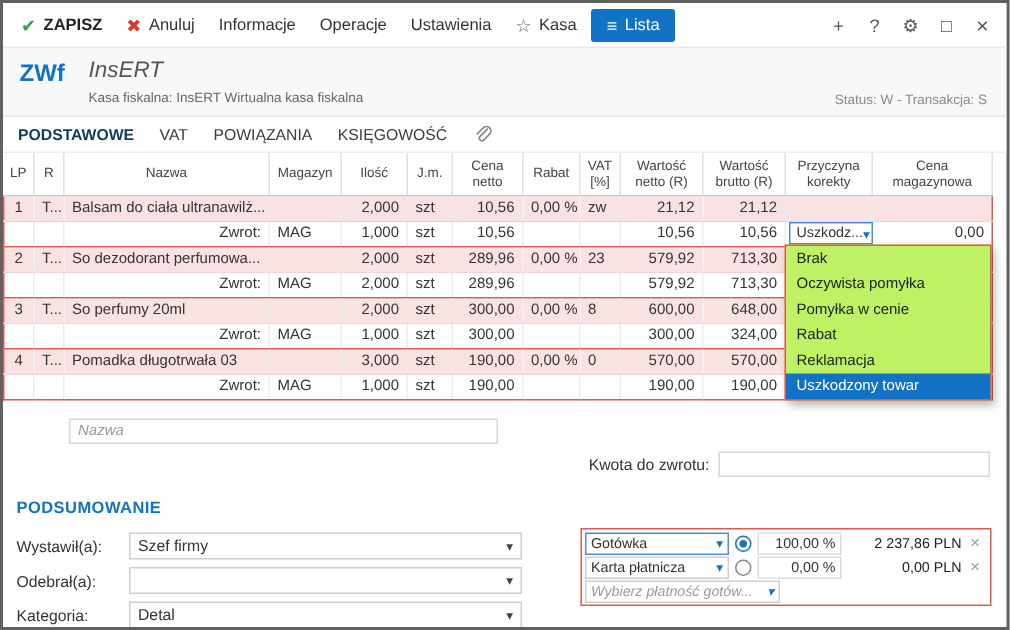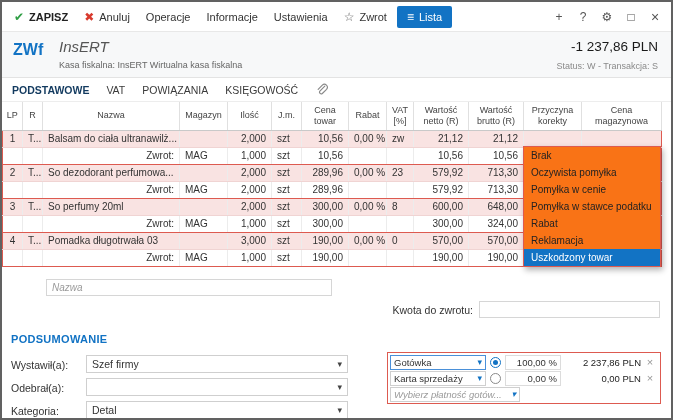--- a/index.html
+++ b/index.html
@@ -45,21 +45,21 @@
   tr.item td:last-child, tr.zwrot td:last-child { border-right: 1px solid #dd5a50; }
   td:nth-child(1) { text-align: center; }
   td:nth-child(5), td:nth-child(7), td:nth-child(8),
   td:nth-child(10), td:nth-child(11), td:nth-child(13) { text-align: right; }
   tr.zwrot td:nth-child(3) { text-align: right; }
   
   .przyczyna-combo { position: absolute; left: 524px; top: 146px; width: 56px; height: 15px; background: #fff;
     border: 1px solid #4a90d9; display: flex; align-items: center; justify-content: space-between;
     padding: 0 2px 0 4px; font-size: 9.5px; z-index: 5; }
   .przyczyna-combo .chev { color: #1273c4; font-size: 9px; }
-  .dropdown { position: absolute; left: 521px; top: 144px; width: 138px; background: #f97316;
+  .dropdown { position: absolute; left: 521px; top: 161px; width: 138px; background: #bef264;
     border: 1px solid #dd5a50; box-shadow: 2px 3px 6px rgba(0,0,0,.3); z-index: 20; }
   .dd-item { height: 17px; line-height: 17px; padding: 0 7px; font-size: 10px; color: #222; white-space: nowrap; overflow: hidden; }
   .dd-item.selected { background: #1273c4; color: #fff; }
   
   .nazwa-input { position: absolute; left: 44px; top: 277px; width: 286px; height: 17px;
     border: 1px solid #d6d6d6; font-size: 10px; padding: 0 5px; font-family: inherit; color:#333; }
   .nazwa-input::placeholder { font-style: italic; color: #9a9a9a; }
   .kwota-label { position: absolute; left: 373px; top: 302px; width: 98px; text-align: right; font-size: 10.5px; color: #333; }
   .kwota-input { position: absolute; left: 477px; top: 299px; width: 181px; height: 17px;
     border: 1px solid #d6d6d6; font-size: 10px; padding: 0 5px; font-family: inherit; }
@@ -92,45 +92,44 @@
 
   <div class="toolbar">
     <div class="tb-item">
       <span class="ic-check">✔</span>
       <span class="save-label">ZAPISZ</span>
     </div>
     <div class="tb-item">
       <span class="ic-cross">✖</span>
       <span>Anuluj</span>
     </div>
+    <div class="tb-item">Informacje</div>
     <div class="tb-item">Operacje</div>
-    <div class="tb-item">Informacje</div>
     <div class="tb-item">Ustawienia</div>
     <div class="tb-item">
       <span class="ic-star">☆</span>
-      <span>Zwrot</span>
+      <span>Kasa</span>
     </div>
     <div class="tb-item tb-lista">
       <span class="ic-menu">≡</span>
       <span>Lista</span>
     </div>
     <div class="tb-right">
       <span class="tb-ico">+</span>
       <span class="tb-ico">?</span>
       <span class="tb-ico">⚙</span>
       <span class="tb-ico">□</span>
       <span class="tb-ico close">×</span>
     </div>
   </div>
 
   <div class="header">
     <span class="doc-badge">ZWf</span>
     <span class="doc-title">InsERT</span>
     <span class="doc-sub">Kasa fiskalna:  InsERT Wirtualna kasa fiskalna</span>
-    <span class="doc-amount">-1 237,86 PLN</span>
     <span class="doc-status">Status:  W  -  Transakcja:  S</span>
   </div>
 
   <div class="tabs">
     <span class="tab active">PODSTAWOWE</span>
     <span class="tab">VAT</span>
     <span class="tab">POWIĄZANIA</span>
     <span class="tab">KSIĘGOWOŚĆ</span>
     <span class="attach">
       <svg width="14" height="14" viewBox="0 0 16 16">
@@ -184,21 +183,21 @@
               <div></div>
             </th>
 
             <th>
               <div>J.m.</div>
               <div></div>
             </th>
 
             <th>
               <div>Cena</div>
-              <div>towar</div>
+              <div>netto</div>
             </th>
 
             <th>
               <div>Rabat</div>
               <div></div>
             </th>
 
             <th>
               <div>VAT</div>
               <div>[%]</div>
@@ -365,21 +364,20 @@
 
   <div class="dropdown">
 
       <div class="dd-item">Brak</div>
 
       <div class="dd-item">Oczywista pomyłka</div>
 
       <div class="dd-item">Pomyłka w cenie</div>
 
 
-      <div class="dd-item">Pomyłka w stawce podatku</div>
 
       <div class="dd-item">Rabat</div>
 
       <div class="dd-item">Reklamacja</div>
 
       <div class="dd-item selected">Uszkodzony towar</div>
 
     </div>
 
   <input class="nazwa-input" placeholder="Nazwa" style="">
@@ -412,21 +410,21 @@
         <span>Gotówka</span>
         <span class="chev">▾</span>
       </div>
       <span class="radio sel"></span>
       <div class="pct">100,00 %</div>
       <div class="amt">2 237,86 PLN</div>
       <span class="del">×</span>
     </div>
     <div class="pay-row">
       <div class="pay-combo">
-        <span>Karta sprzedaży</span>
+        <span>Karta płatnicza</span>
         <span class="chev">▾</span>
       </div>
       <span class="radio"></span>
       <div class="pct">0,00 %</div>
       <div class="amt">0,00 PLN</div>
       <span class="del">×</span>
     </div>
     <div class="pay-row">
       <div class="pay-combo ph">
         <span>Wybierz płatność gotów...</span>

